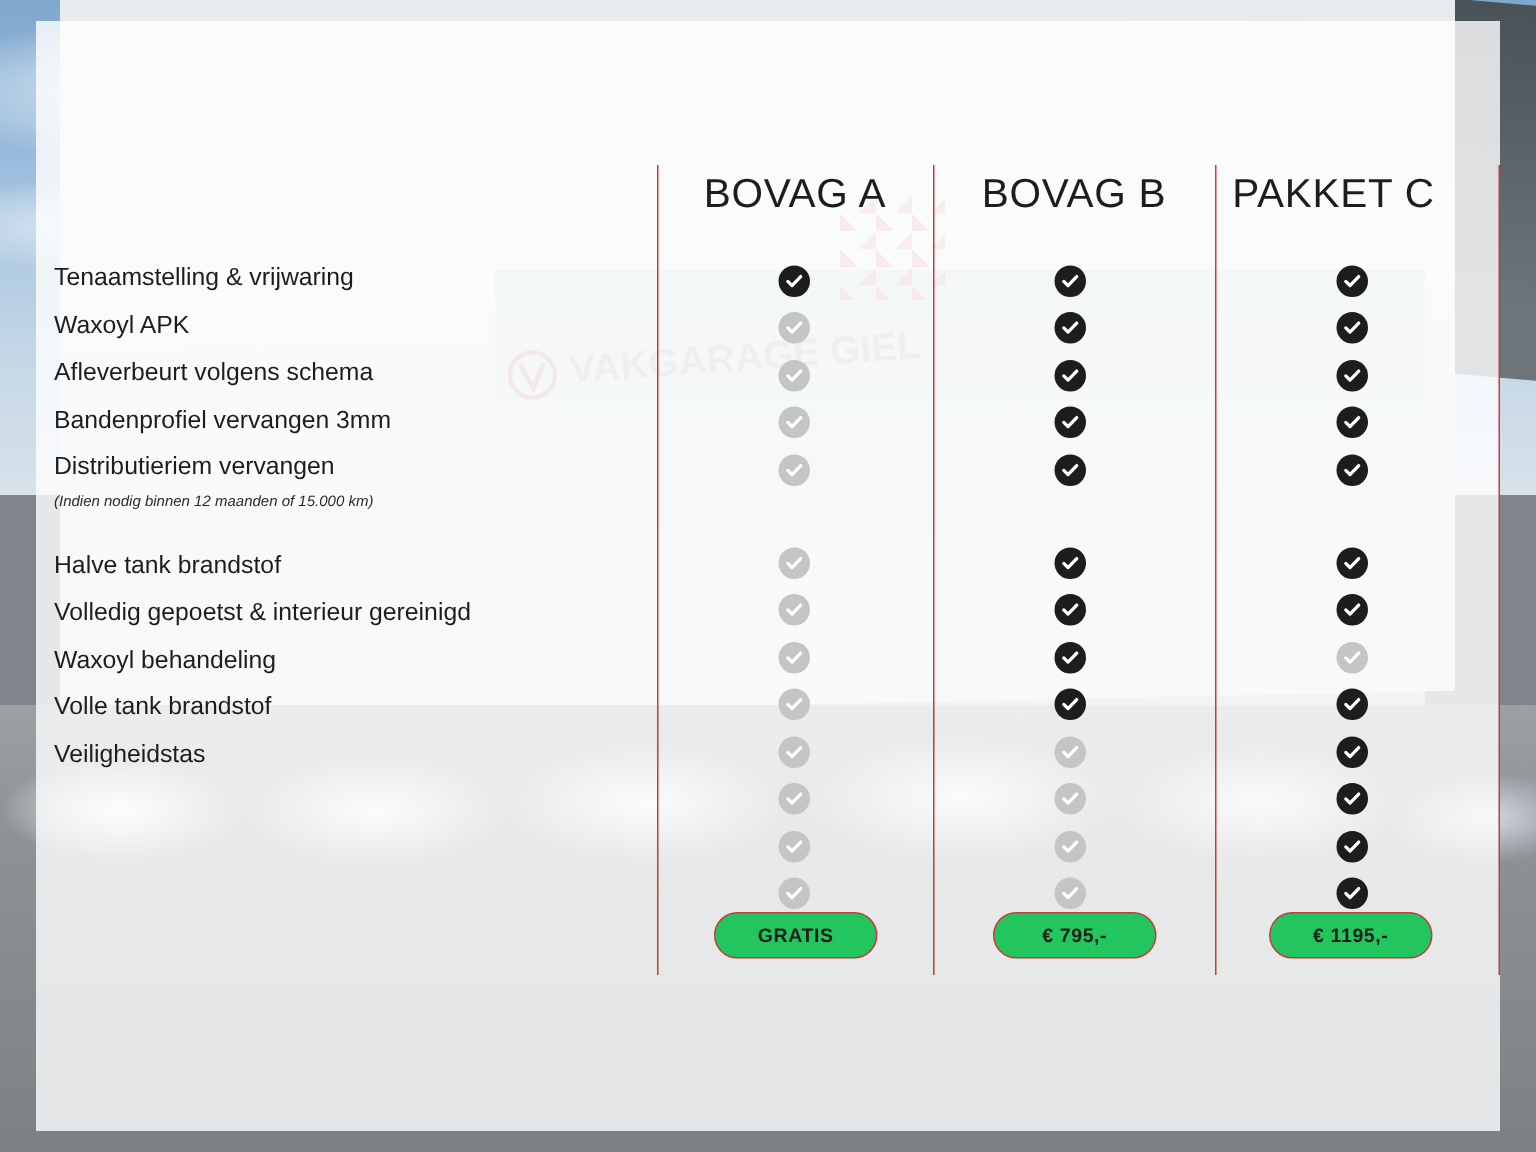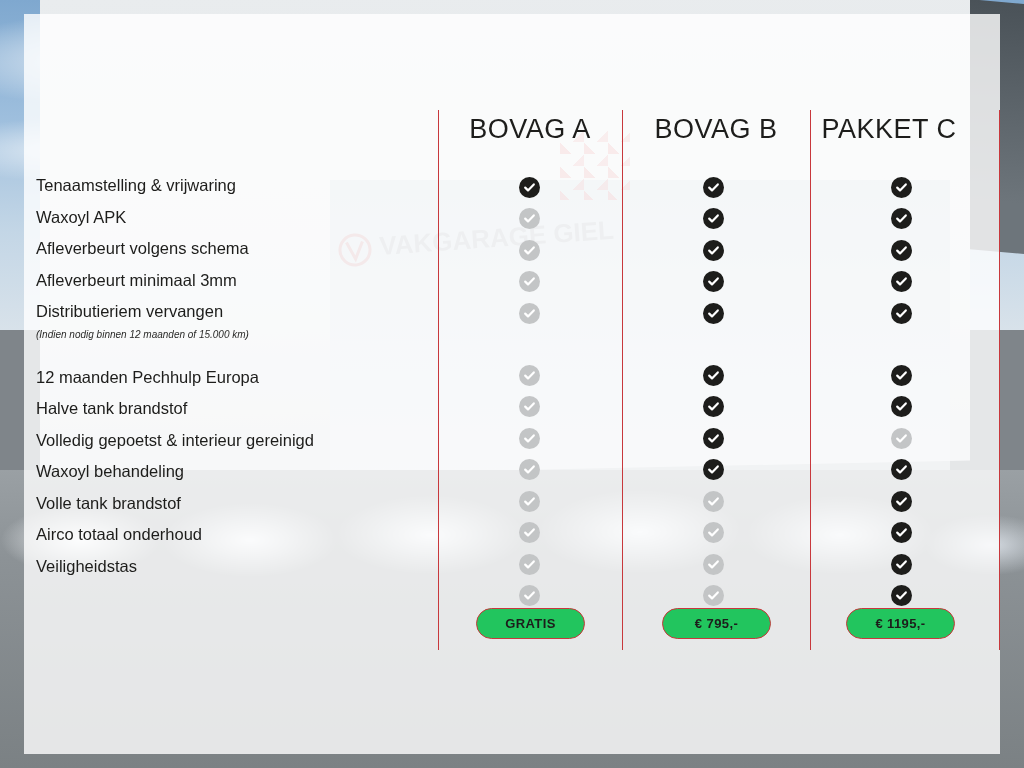--- a/index.html
+++ b/index.html
@@ -198,30 +198,28 @@
     <div class="col-divider" style="left:975px;"></div>
 
     <div class="pkg-head" style="left:414px; width:184px;">BOVAG A</div>
     <div class="pkg-head" style="left:598px; width:188px;">BOVAG B</div>
     <div class="pkg-head" style="left:786px; width:158px;">PAKKET C</div>
 
     <div class="features">
       <div class="feature-row">Tenaamstelling &amp; vrijwaring</div>
       <div class="feature-row">Waxoyl APK</div>
       <div class="feature-row">Afleverbeurt volgens schema</div>
-      <div class="feature-row">Afleverbeurt minimaal 3mm</div>
+      <div class="feature-row">Bandenprofiel vervangen 3mm</div>
       <div class="feature-row">Distributieriem vervangen</div>
       <div class="feature-note">(Indien nodig binnen 12 maanden of 15.000 km)</div>
       <div class="gap-row"></div>
-      <div class="feature-row">12 maanden Pechhulp Europa</div>
       <div class="feature-row">Halve tank brandstof</div>
       <div class="feature-row">Volledig gepoetst &amp; interieur gereinigd</div>
       <div class="feature-row">Waxoyl behandeling</div>
       <div class="feature-row">Volle tank brandstof</div>
-      <div class="feature-row">Airco totaal onderhoud</div>
       <div class="feature-row">Veiligheidstas</div>
     </div>
 
     <div id="checks">
         <div class="check on" style="left: 495px; top: 163px;">
           <svg width="13" height="13" viewBox="0 0 13 13">
             <path d="M2.2 6.6 L5 9.4 L10.8 3.4" fill="none" stroke="#ffffff" stroke-width="2.2" stroke-linecap="round" stroke-linejoin="round"></path>
           </svg>
         </div>
         <div class="check on" style="left: 679px; top: 163px;">

